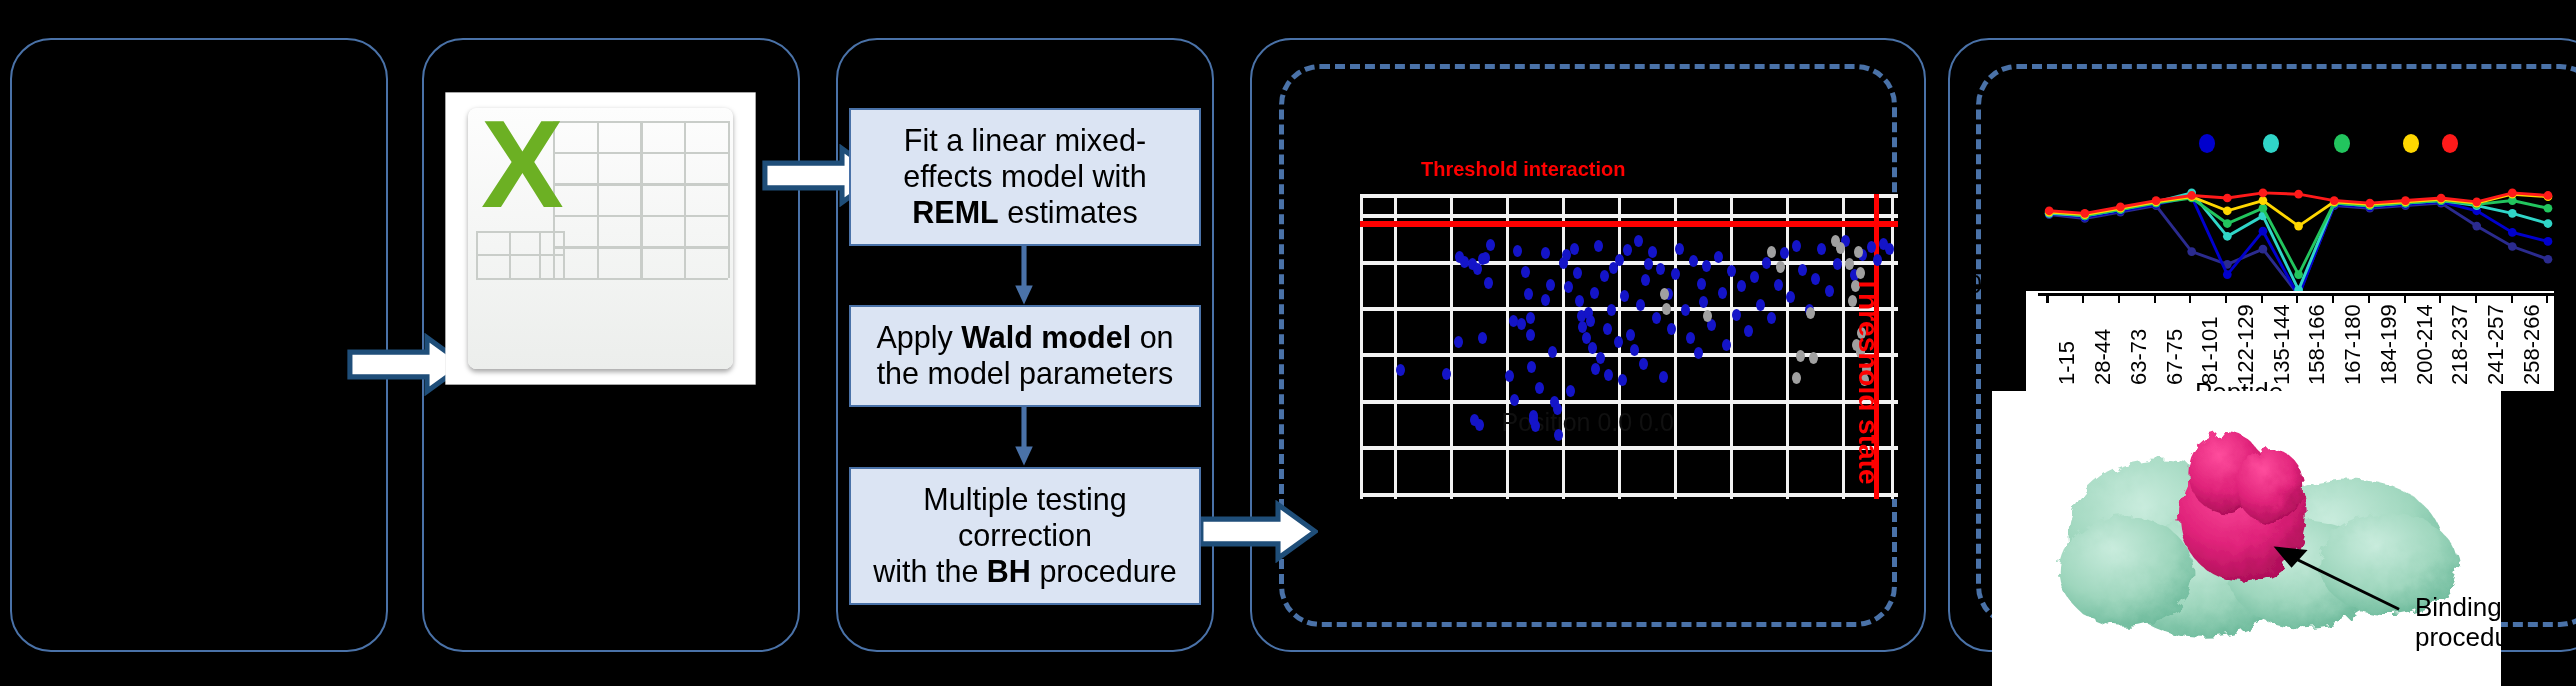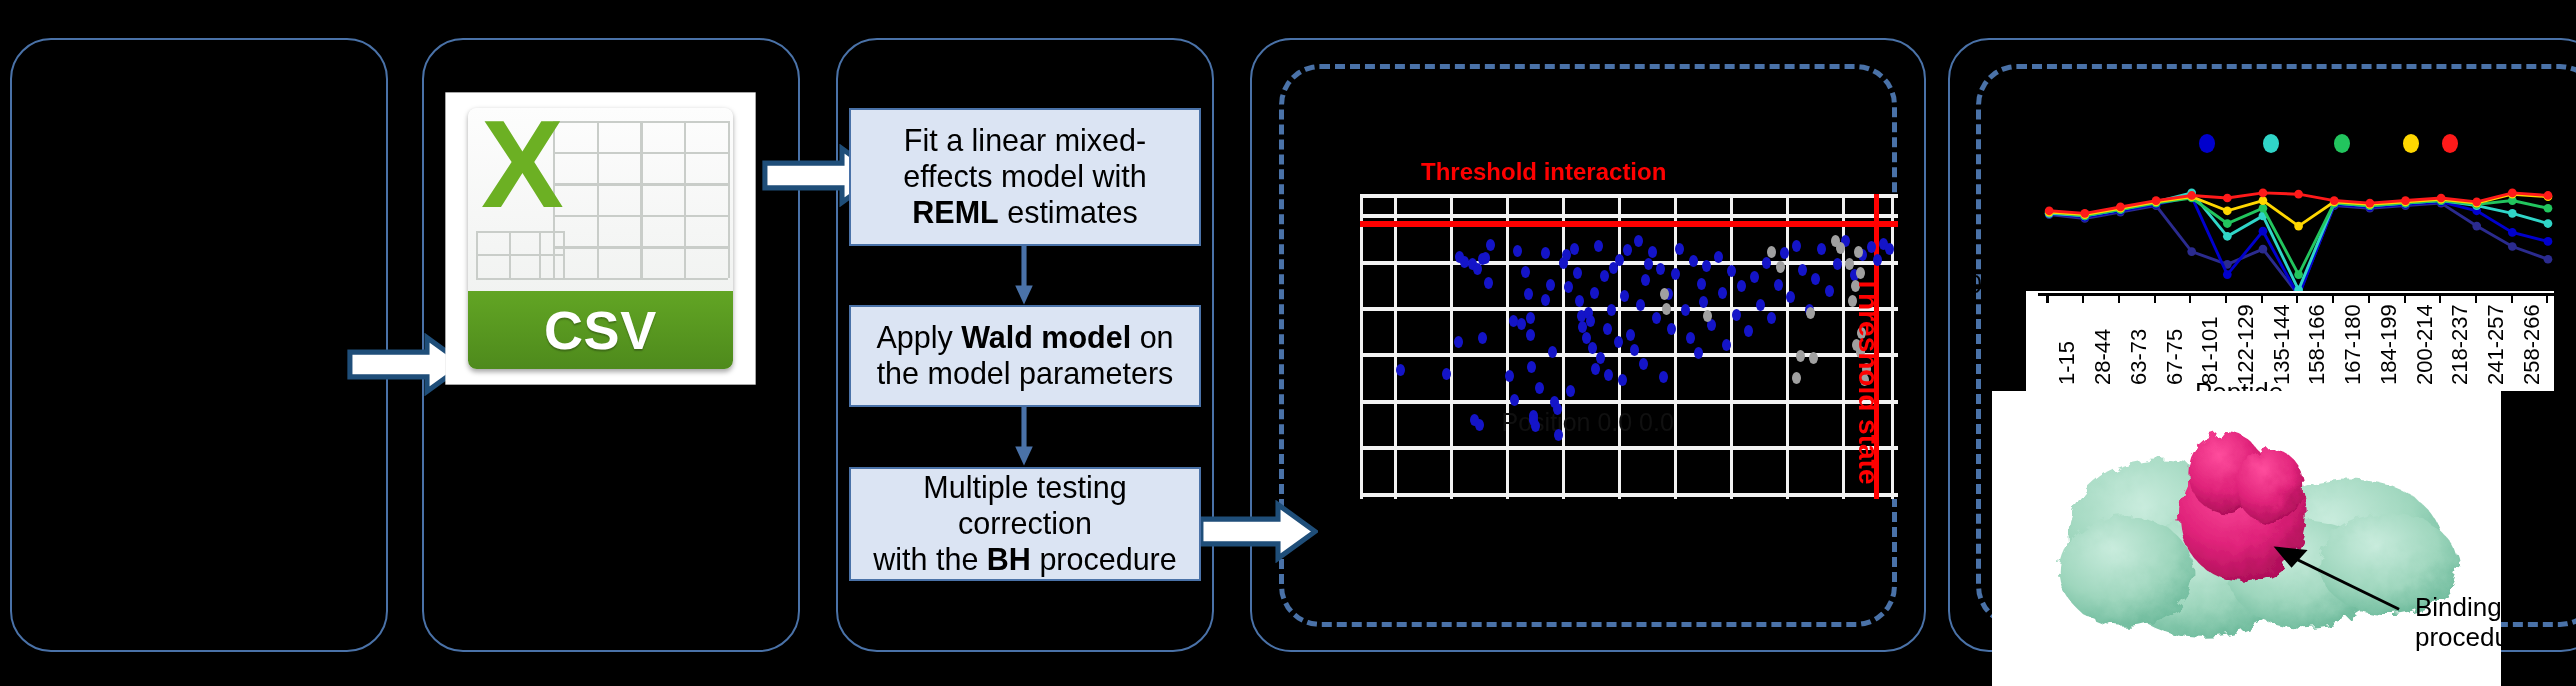--- a/index.html
+++ b/index.html
@@ -32,21 +32,21 @@
   
   .pbox{position:absolute;background:#dbe4f3;border:2.2px solid #4a72a8;box-sizing:border-box;
         display:flex;align-items:center;justify-content:center;text-align:center;
         color:#000;font-size:30.5px;line-height:1.18;padding:4.4px 7.3px;}
   .pbox b{font-weight:bold;}
 
   .vconn{position:absolute;}
 
   
   #scatter-fig{position:absolute;}
-  #scatter-title{position:absolute;color:#ff0000;font-size:24px;font-weight:bold;white-space:nowrap;}
+  #scatter-title{position:absolute;color:#ff0000;font-size:20px;font-weight:bold;white-space:nowrap;}
   #scatter-plotarea{position:absolute;background:#000;}
   .sgrid{position:absolute;background:#f2f2f2;}
   .sthresh-h{position:absolute;background:#ff0000;height:5.8px;}
   .sthresh-v{position:absolute;background:#ff0000;width:5.8px;}
   #scatter-vlabel{position:absolute;color:#ff0000;font-size:28px;font-weight:bold;
                   white-space:nowrap;transform-origin:left top;transform:rotate(90deg);}
   .dot{position:absolute;border-radius:50%;}
   .dot.b{background:#1414c8;}
   .dot.g{background:#a0a0a0;}
   .faintlabel{position:absolute;color:#101010;font-size:25px;white-space:nowrap;}
@@ -116,23 +116,20 @@
     <div class="csv-grid2">
       <div class="gline" style="left:0;top:0;width:100%;height:2.2px;"></div>
       <div class="gline" style="left:0;top:50%;width:100%;height:2.2px;"></div>
       <div class="gline" style="left:0;top:100%;width:100%;height:2.2px;"></div>
       <div class="gline" style="top:0;left:0;height:100%;width:2.2px;"></div>
       <div class="gline" style="top:0;left:38%;height:100%;width:2.2px;"></div>
       <div class="gline" style="top:0;left:72%;height:100%;width:2.2px;"></div>
       <div class="gline" style="top:0;left:100%;height:100%;width:2.2px;"></div>
     </div>
     <div class="csv-x">X</div>
-    <div class="csv-band">
-      <span>CSV</span>
-    </div>
   </div>
 </div>
 
 <div class="pbox" style="left:849px;top:108px;width:352px;height:138px;">
   <div>
     Fit a linear mixed-<br>effects model with<br><b>REML</b> estimates
   </div>
 </div>
 
 <svg class="vconn" style="left:1013px;top:246px;" width="22" height="60" viewBox="0 0 30 82">
@@ -144,21 +141,21 @@
   <div>
     Apply <b>Wald model</b> on<br>the model parameters
   </div>
 </div>
 
 <svg class="vconn" style="left:1013px;top:407px;" width="22" height="60" viewBox="0 0 30 82">
   <line x1="15" y1="0" x2="15" y2="56" stroke="#4a72a8" stroke-width="7"></line>
   <polygon points="3,54 27,54 15,80" fill="#4a72a8"></polygon>
 </svg>
 
-<div class="pbox" style="left:849px;top:467px;width:352px;height:114px;">
+<div class="pbox" style="left:849px;top:467px;width:352px;height:138px;">
   <div>
     Multiple testing<br>correction<br>with the <b>BH</b> procedure
   </div>
 </div>
 
 <div id="scatter-fig" style="left:1345px;top:145px;width:552px;height:407px;">
 
   <div id="scatter-title" style="left:76px;top:13px;">Threshold interaction</div>
 
   <div id="scatter-plotarea" style="left:14.5px;top:49px;width:538px;height:305px;">

